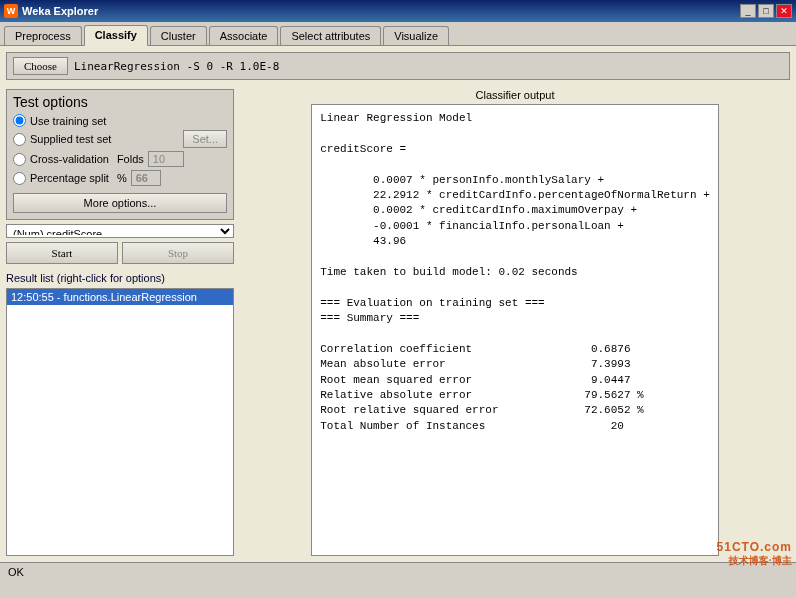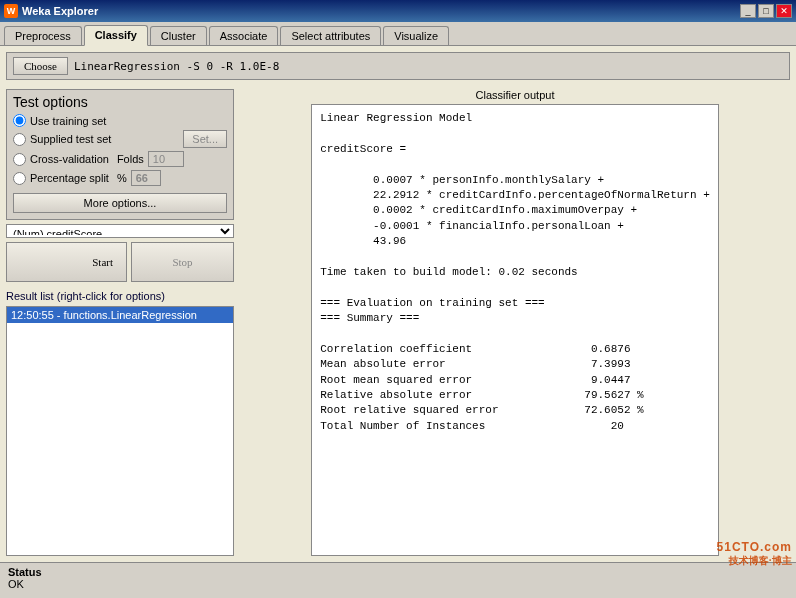--- a/index.html
+++ b/index.html
@@ -356,21 +356,21 @@
         <button class="more-options-btn">More options...</button>
       </div>
 
       <div style="display:flex; align-items:center; gap:0;">
         <select style="flex:1; border:1px solid #888; background:#fff; padding:2px; font-size:11px; height:14px;">
           <option>(Num) creditScore</option>
         </select>
       </div>
 
       <div class="action-btns">
-        <button class="btn" style="flex:1; padding:13px;text-align:right;">Start</button>
+        <button class="btn" style="flex:1; padding:4px;">Start</button>
         <button class="btn" style="flex:1; padding:4px; color:#888;">Stop</button>
       </div>
 
       <div class="result-label">Result list (right-click for options)</div>
       <div class="result-list">
         <div class="result-item selected">12:50:55 - functions.LinearRegression</div>
       </div>
 
     </div>
 
@@ -399,20 +399,19 @@
 Root relative squared error             72.6052 %
 Total Number of Instances                   20</pre>
 
       </div>
     </div>
 
   </div>
 </div>
 
 <div class="status-bar">
-  <span style="font-weight:bold;">Status</span>
   <span>OK</span>
 </div>
 
 <div class="watermark">
   <div style="font-size:12px; letter-spacing:1px;">51CTO.com</div>
   <div style="font-size:10px;">技术博客·博主</div>
 </div>
 
 </body></html>

